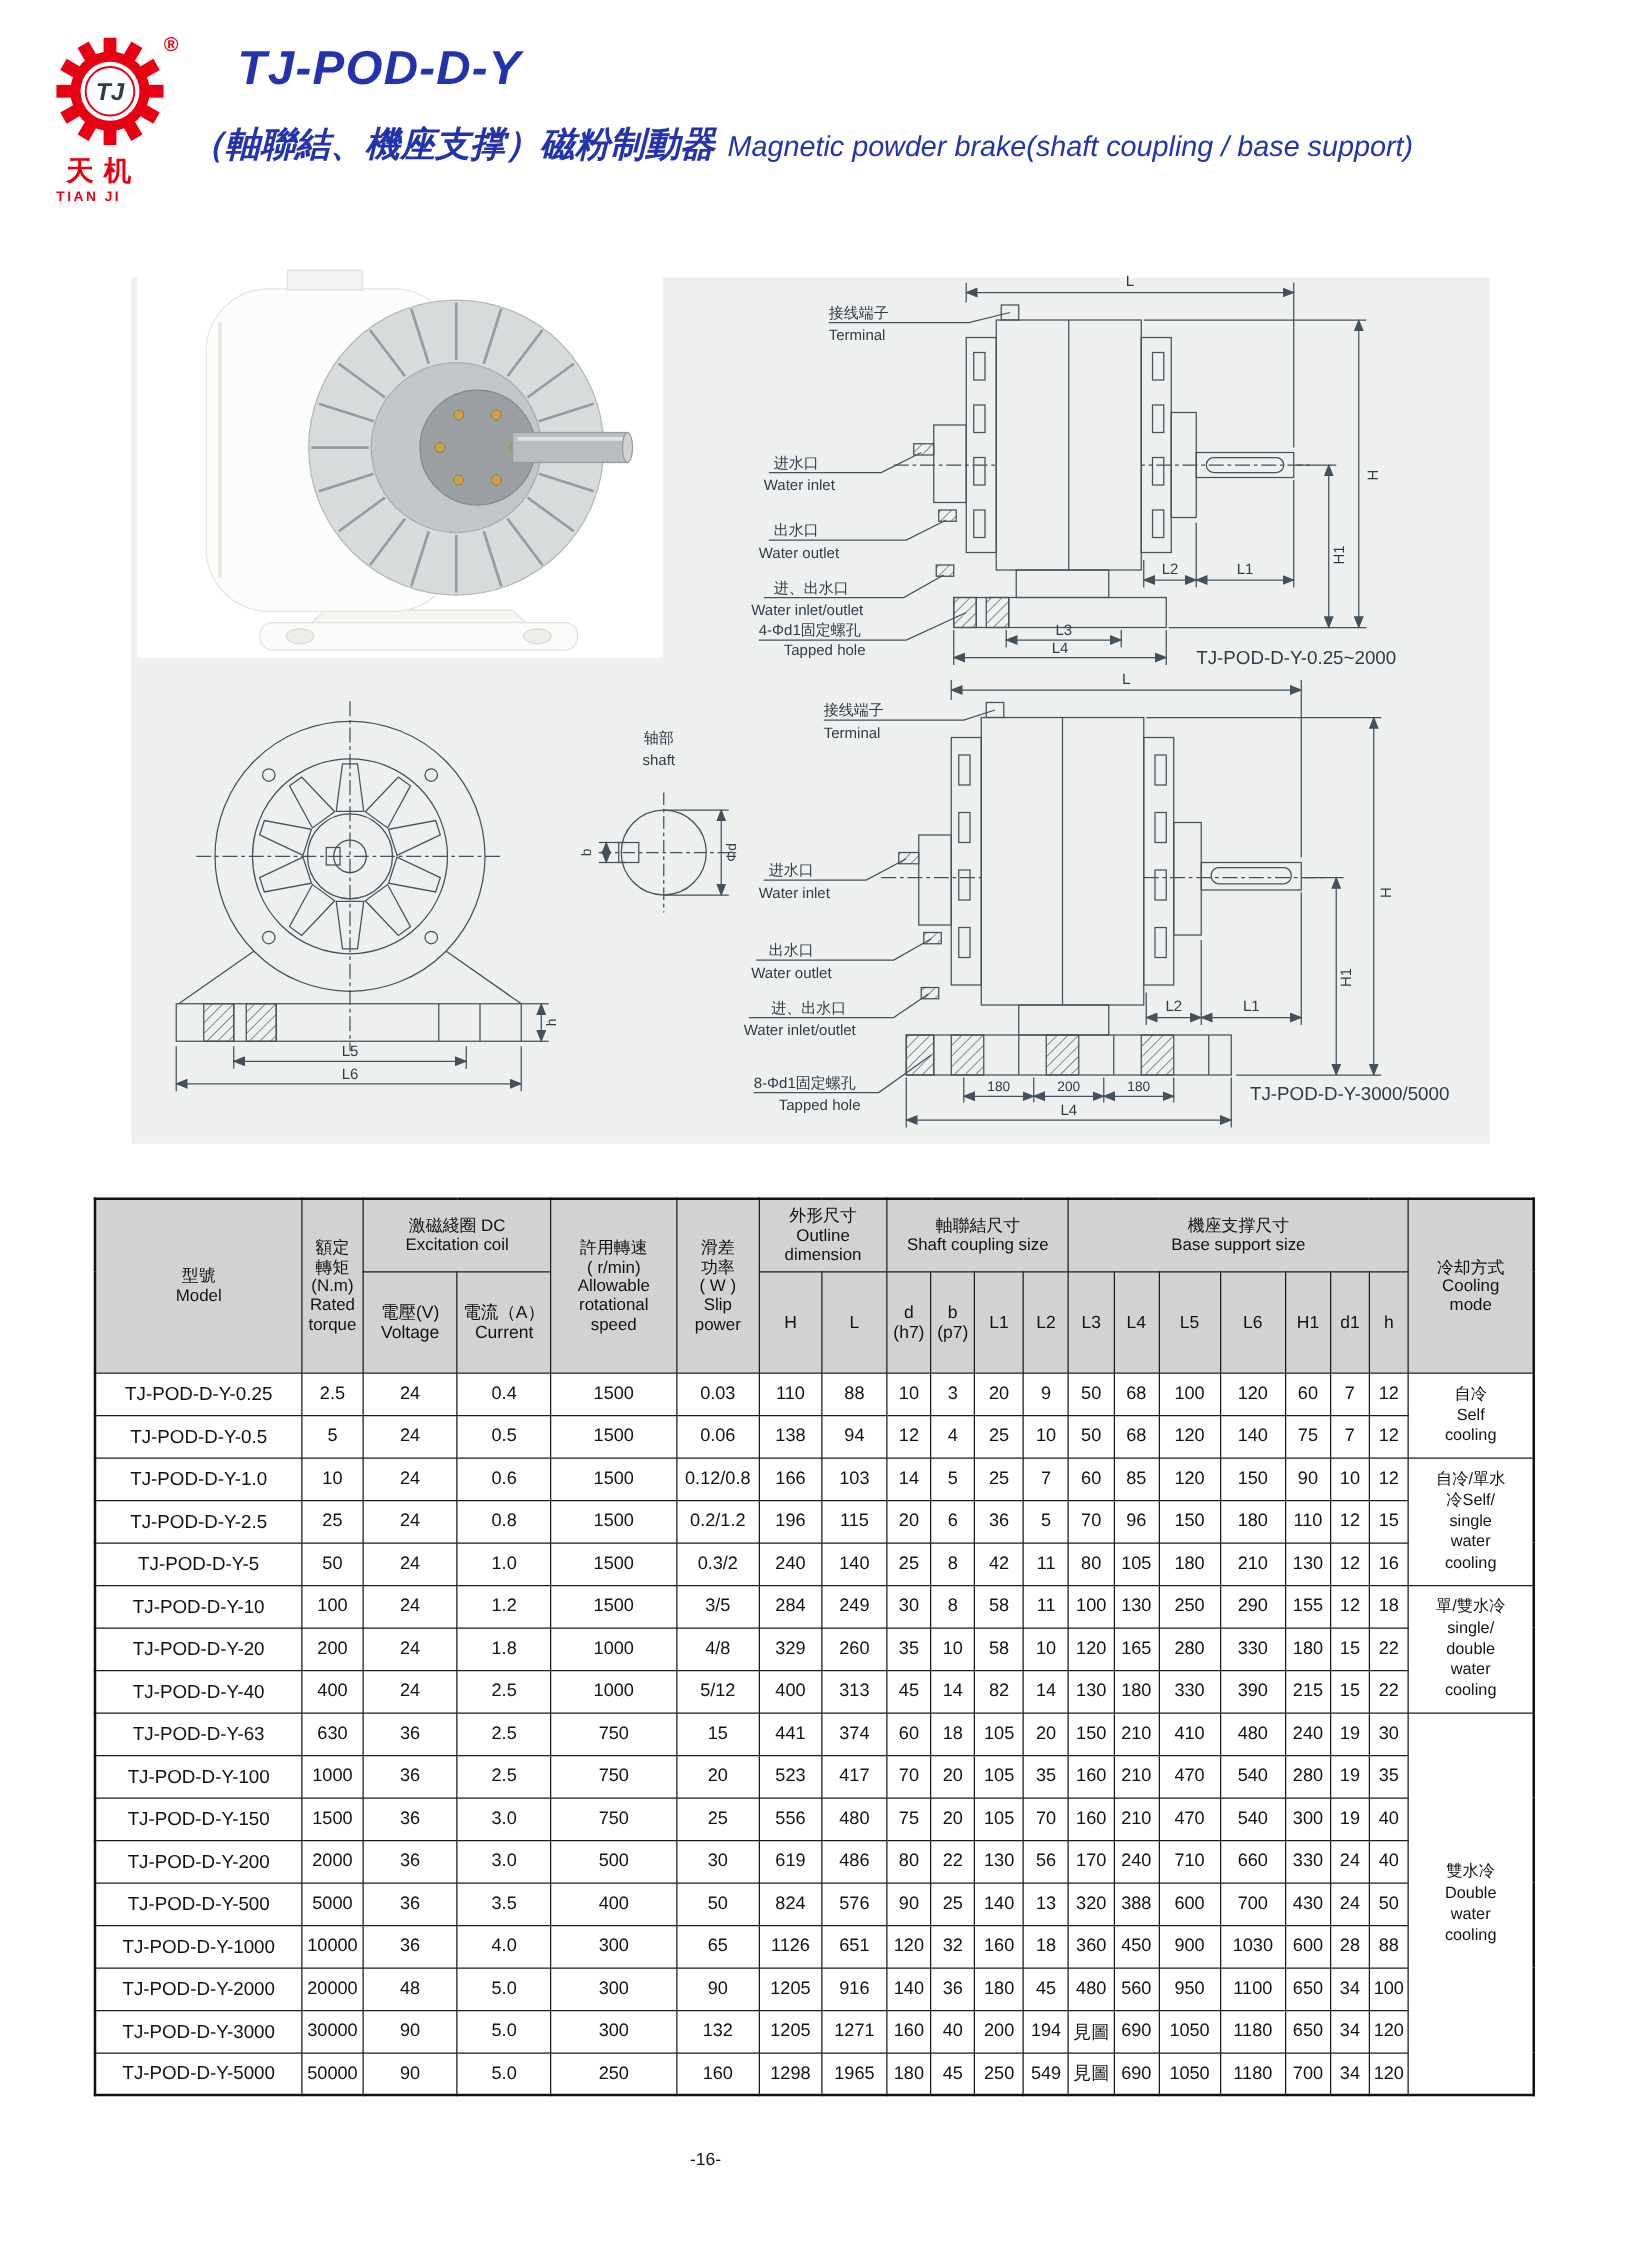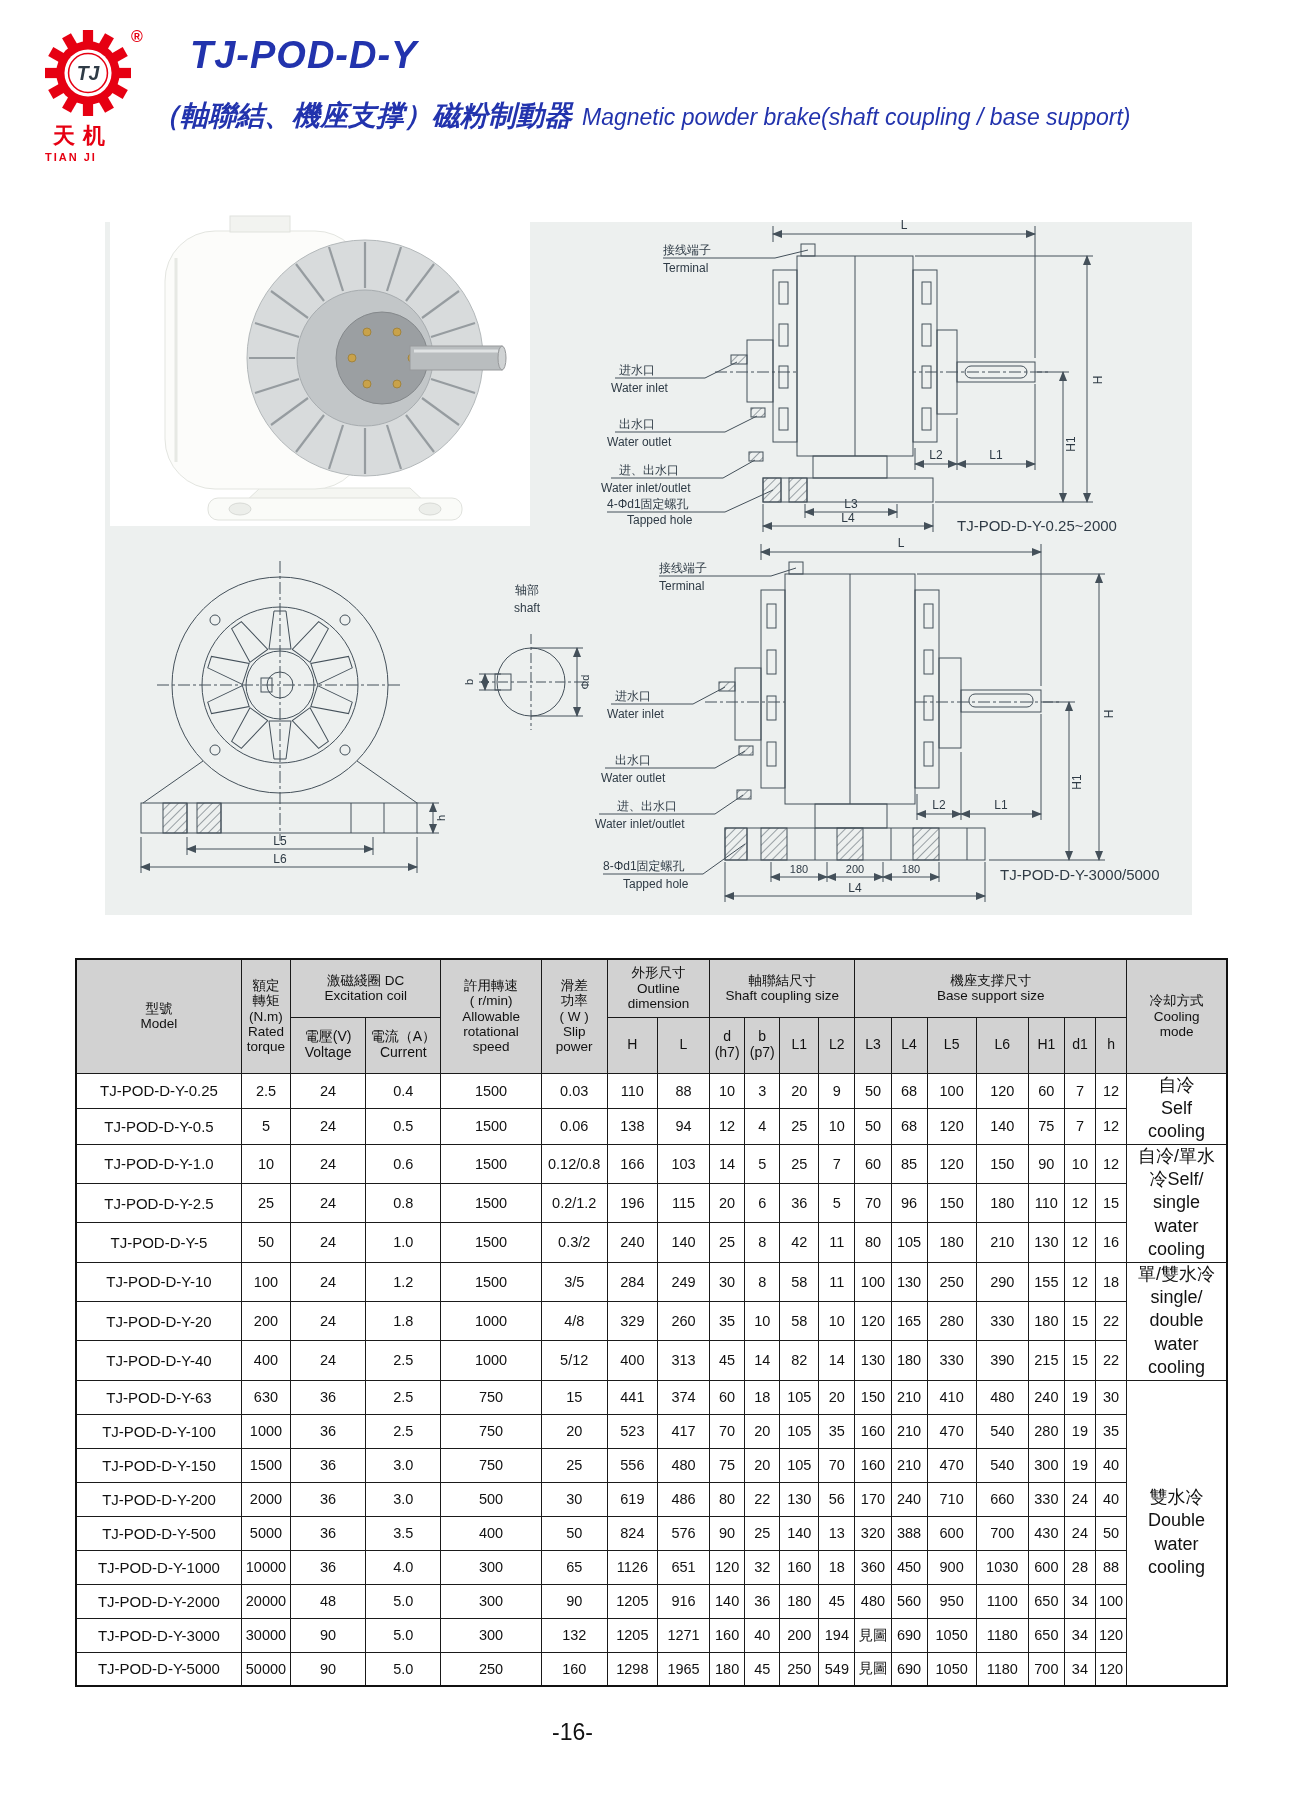--- a/index.html
+++ b/index.html
@@ -22,30 +22,30 @@
   svg.draw { position:absolute; overflow:visible; }
   svg text { font-family:"Liberation Sans","DejaVu Sans",sans-serif; fill:#2f3b46; }
   #photo-block { position:absolute; left:110px; top:198px; width:420px; height:328px; background:#fff; }
 
   
   #spec-table { position:absolute; left:75px; top:958px; }
   table { border-collapse:collapse; table-layout:fixed; width:1153px; border:2px solid #111; }
   th,td { border:1px solid #1a1a1a; text-align:center; vertical-align:middle; padding:0 1px; }
   thead th { background:#d2d2d2; font-weight:normal; font-size:13.5px; line-height:1.14; white-space:pre-line; }
   thead tr.grp th { height:58px; }
-  thead tr.sub th { height:56px; font-size:14px; }
+  thead tr.sub th { height:81px; font-size:14px; }
   tbody td { font-size:14.5px; height:34px; background:#fff; white-space:nowrap; overflow:hidden; }
   tbody td.model { font-size:15px; }
-  tbody td.cooling { font-size:18px; white-space:pre-line; line-height:1.3; background:#fff;text-align:center; }
+  tbody td.cooling { font-size:13px; white-space:pre-line; line-height:1.3; background:#fff;text-align:center; }
 
   
   #footer-note { position:absolute; left:55px; top:1697px; font-size:15px; }
   #footer-note .cjk { font-weight:bold; }
   #footer-note .en { font-size:14.5px; font-weight:normal; margin-left:17px; margin-top:2px; }
-  #page-number { position:absolute; left:552px; top:1719px; font-size:23px;text-align:right; }
+  #page-number { position:absolute; left:552px; top:1719px; font-size:14px;text-align:right; }
 </style>
 </head>
 <body>
 
 <div id="page">
 
   <div id="logo">
     <svg width="86" height="86" viewBox="0 0 84 84">
       <g fill="#e60012">
         <rect x="37" y="0" width="10" height="13"></rect>

